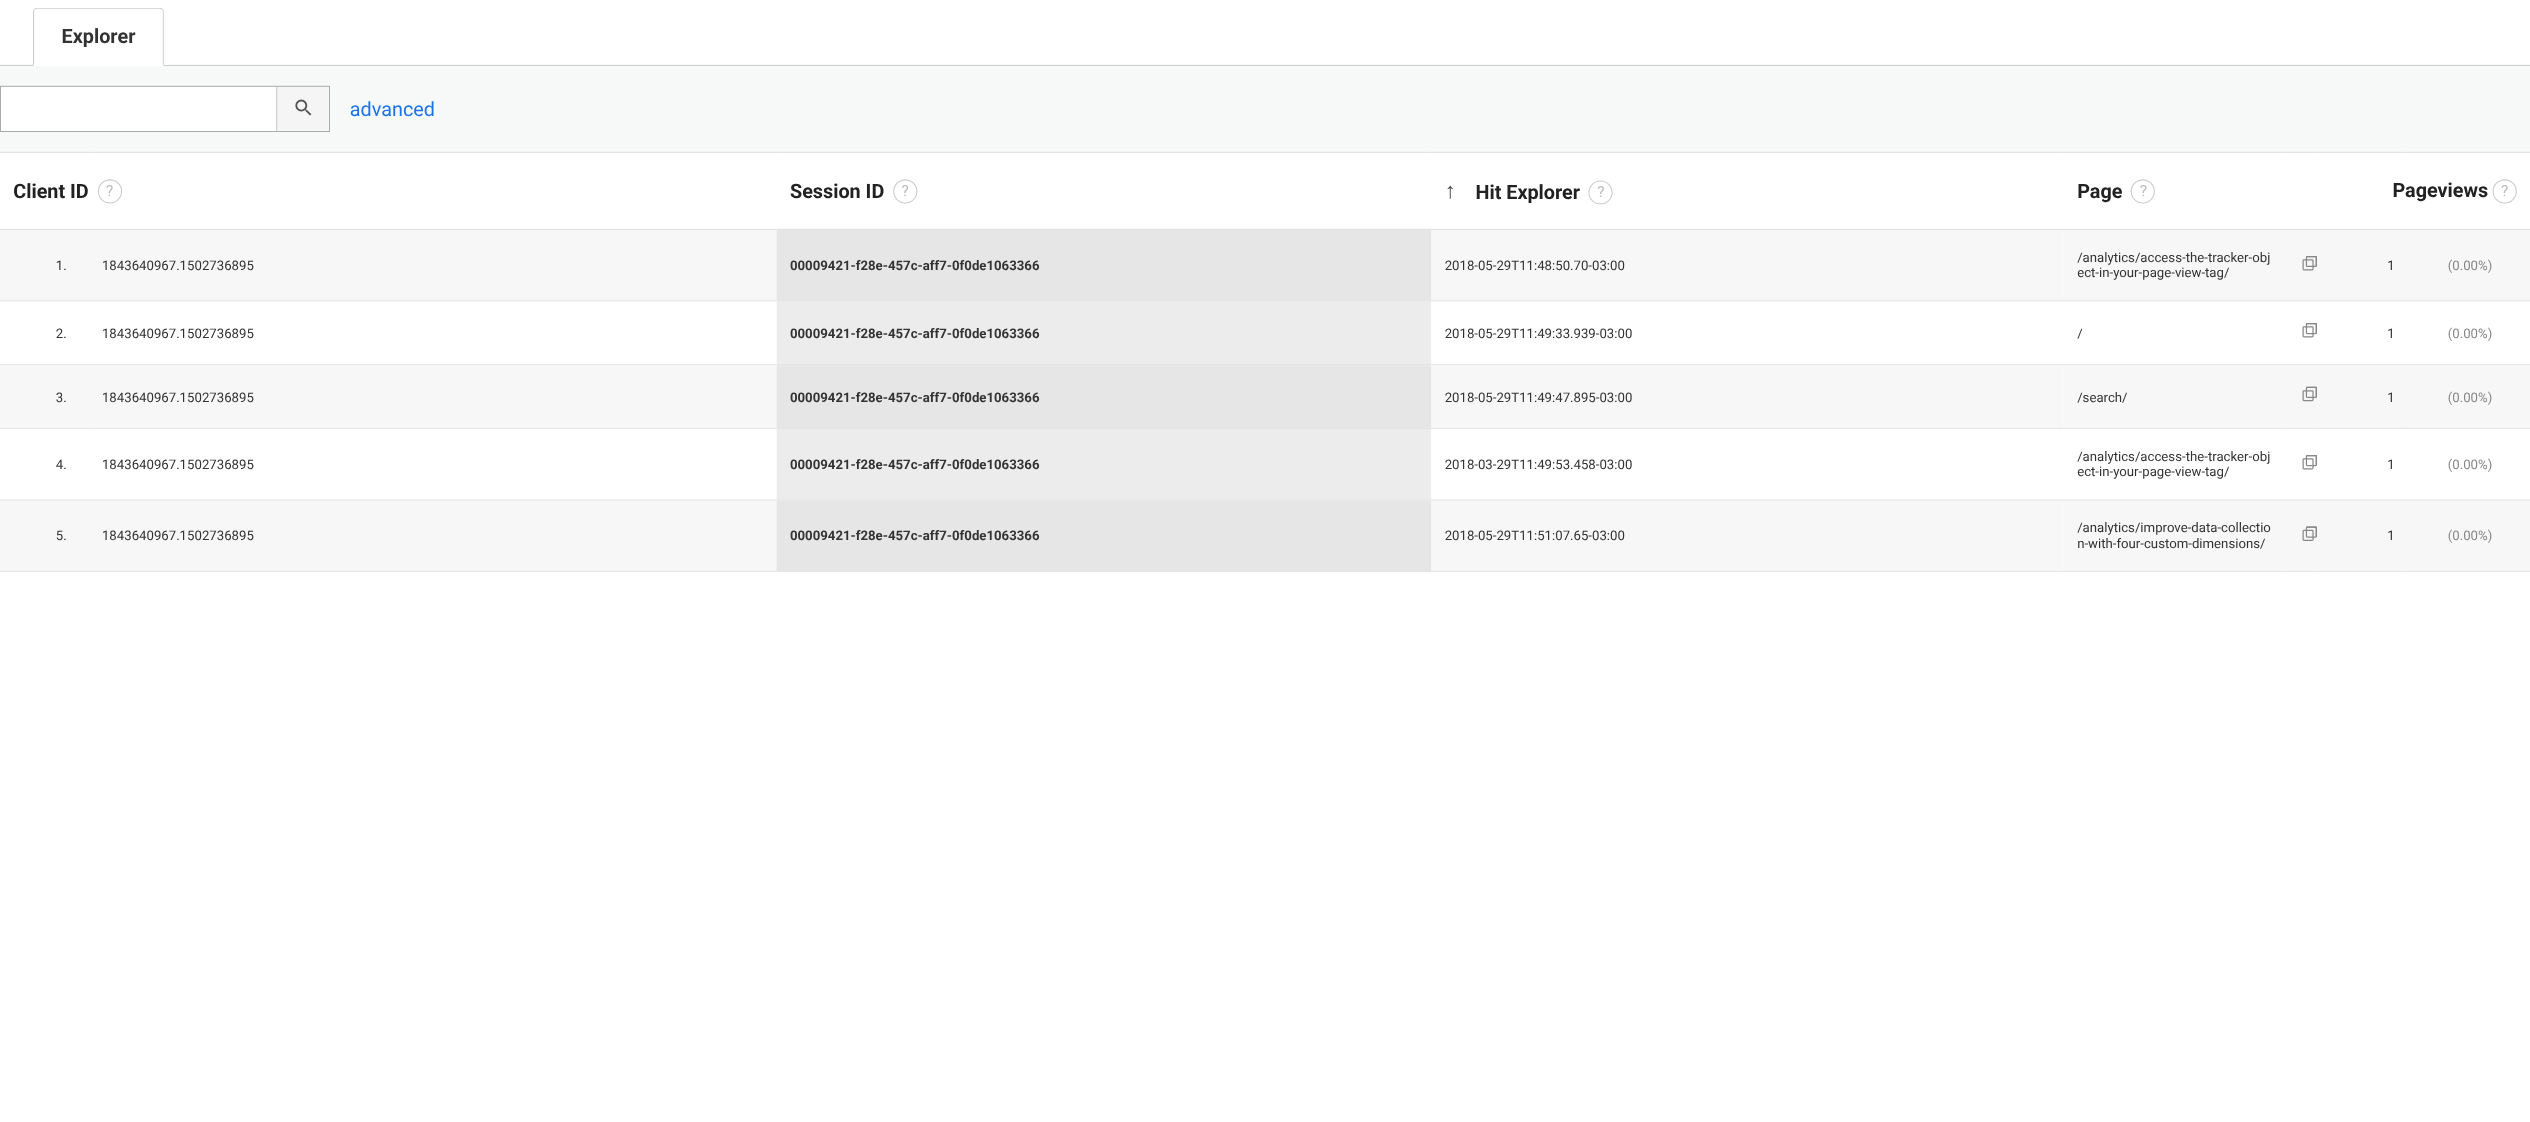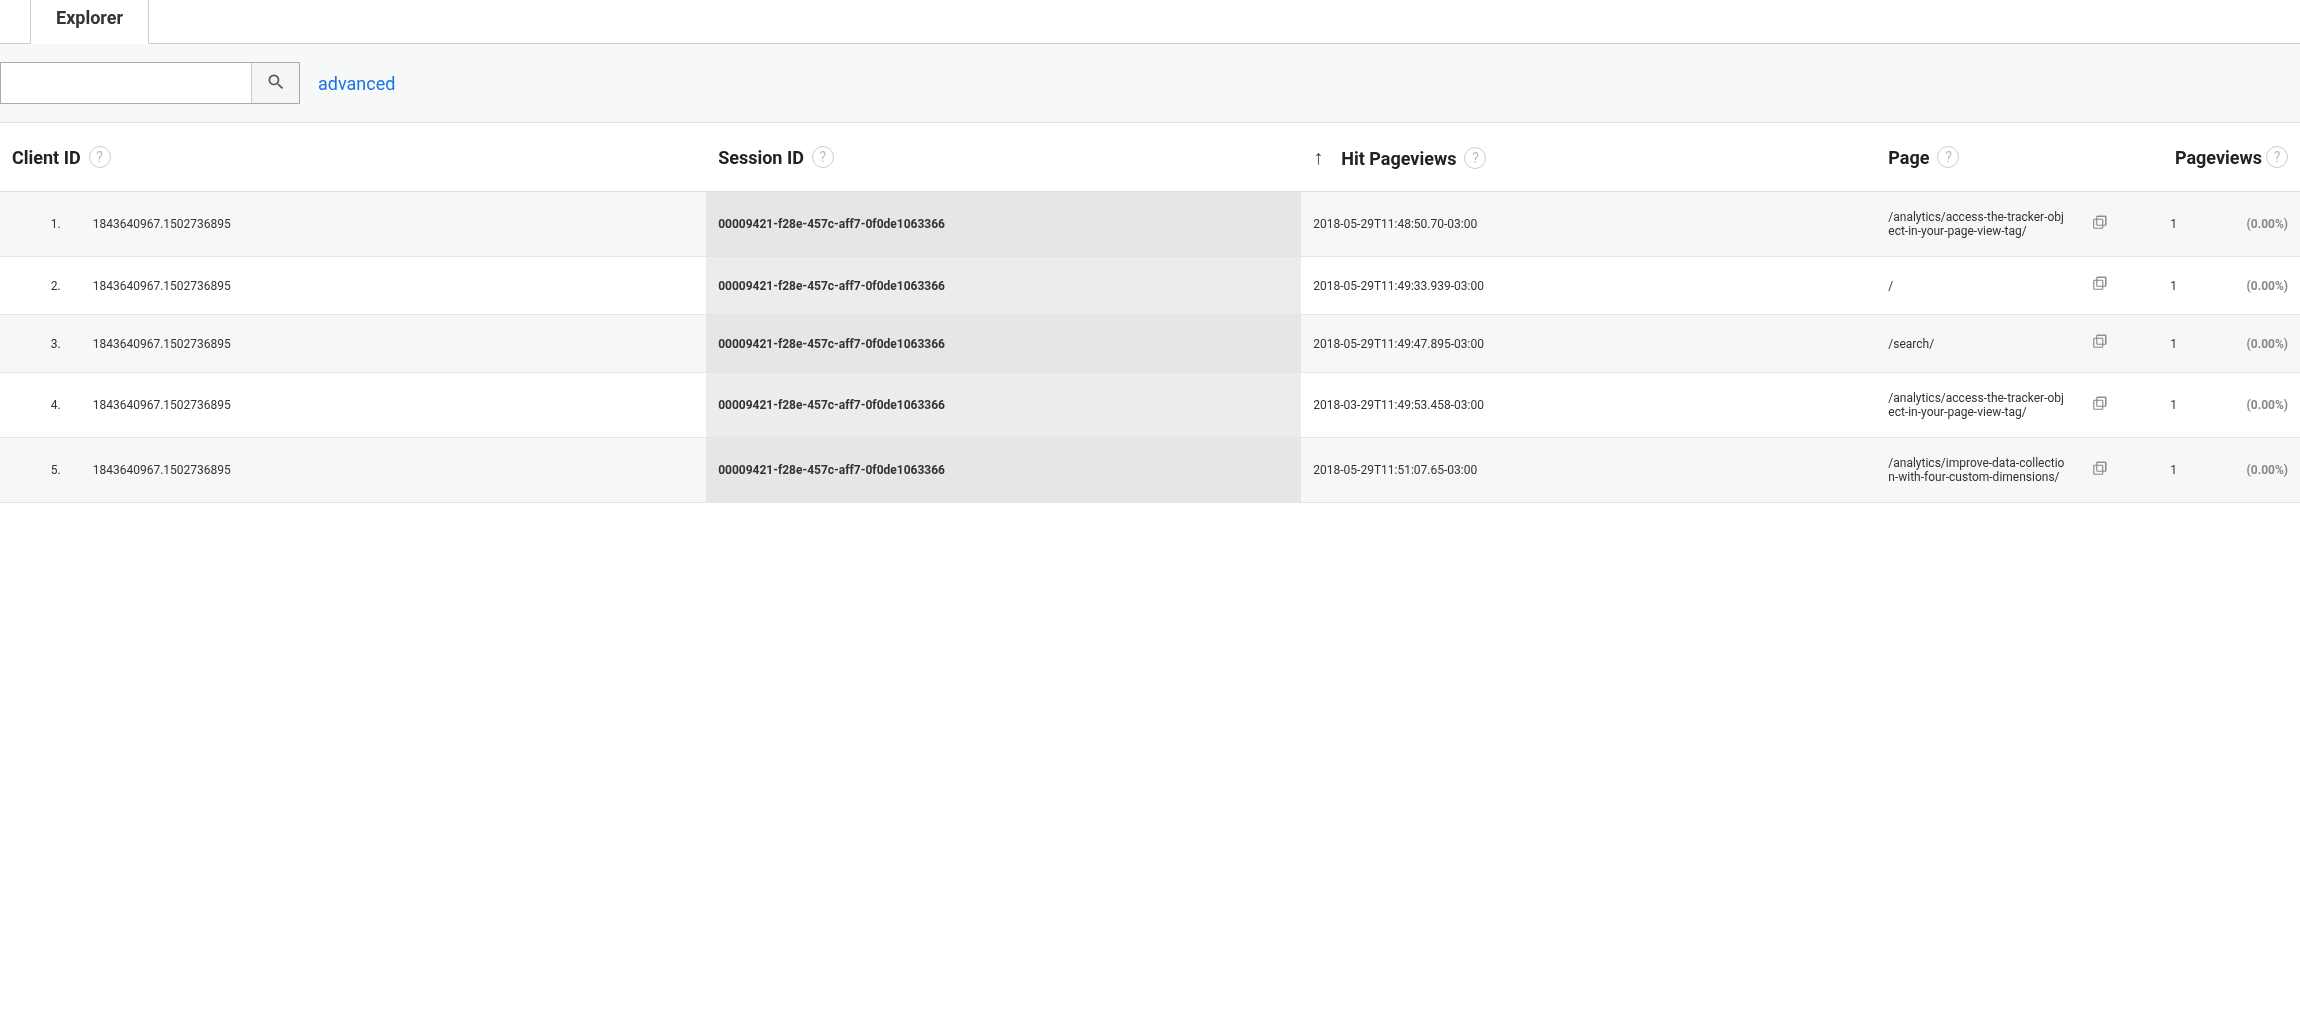--- a/index.html
+++ b/index.html
@@ -6,21 +6,21 @@
   body {
     font-family: Roboto, Arial, sans-serif;
     font-size: 13px;
     color: #333;
     background: #fff;
     width: 2300px;
   }
   .tab-bar {
     border-bottom: 1px solid #ccc;
     padding-left: 30px;
-    height: 44px;
+    height: 60px;
     display: flex;
     align-items: flex-end;
   }
   .tab {
     border: 1px solid #ccc;
     border-bottom: 1px solid #fff;
     border-radius: 4px 4px 0 0;
     background: #fff;
     padding: 15px 25px;
     font-size: 18px;
@@ -130,21 +130,21 @@
   }
   td.popout { text-align: center; }
   .popout-icon {
     display: inline-flex;
     width: 20px; height: 20px;
     cursor: pointer;
     color: #999;
   }
   .popout-icon svg { width: 18px; height: 18px; fill: none; stroke: #888; stroke-width: 1.5; }
   td.pv { text-align: right; }
-  td.pct { color: #888; text-align: right; padding-left: 14px; font-weight: bold; }
+  td.pct { color: #888; text-align: center; padding-left: 14px; }
 </style>
 </head>
 <body>
 
 <div class="tab-bar">
   <div class="tab">Explorer</div>
 </div>
 
 <div class="toolbar">
   <div class="search-group">
@@ -180,21 +180,21 @@
         </span>
       </th>
       <th>
         <span class="col-inner">
           <span>Session ID</span>
           <span class="help-icon">?</span>
         </span>
       </th>
       <th class="th-ts">
         <span class="col-inner">
-          <span>Hit Pageviews</span>
+          <span>Hit Explorer</span>
           <span class="help-icon">?</span>
         </span>
       </th>
       <th colspan="2">
         <span class="col-inner">
           <span>Page</span>
           <span class="help-icon">?</span>
         </span>
       </th>
       <th colspan="2" class="th-right">

